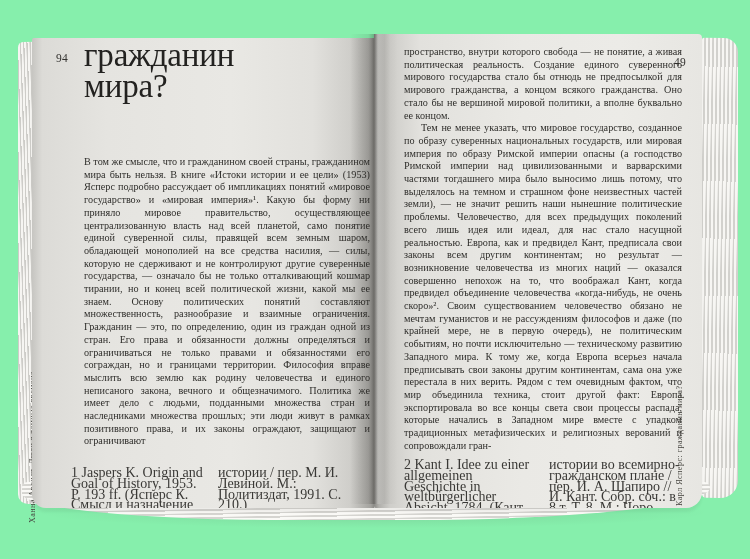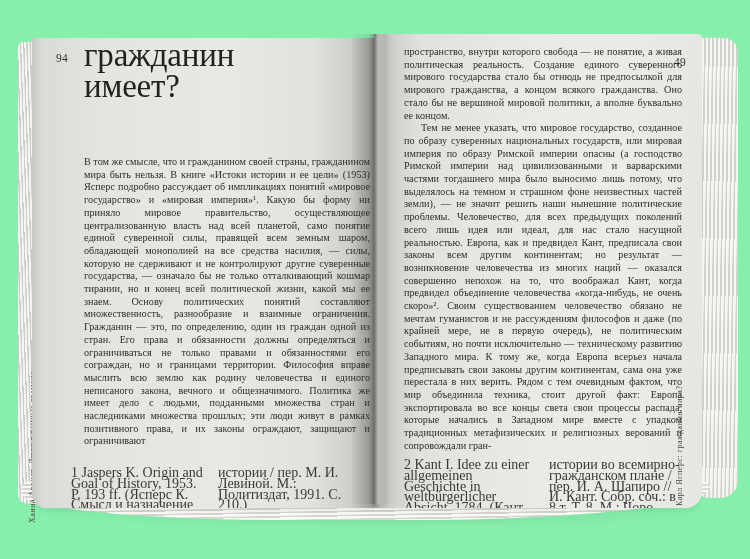--- a/index.html
+++ b/index.html
@@ -99,21 +99,21 @@
     <div class="edge-left"></div>
     <div class="edge-right"></div>
     <div class="edge-bottom"></div>
 
     <div class="vhead vhead-left">Ханна Арендт. Люди в темные времена</div>
 
     <div class="page page-left">
       <div class="pagenum pagenum-left">94</div>
       <h1 class="chapter-title" style="margin:0;">
         <span>гражданин</span>
-        <span>имеет?</span>
+        <span>мира?</span>
       </h1>
       <div class="body-text body-left">В том же смысле, что и гражданином своей страны, гражданином мира быть нельзя. В книге «Истоки истории и ее цели» (1953) Ясперс подробно рассуждает об импликациях понятий «мировое государство» и «мировая империя»¹. Какую бы форму ни приняло мировое правительство, осуществляющее централизованную власть над всей планетой, само понятие единой суверенной силы, правящей всем земным шаром, обладающей монополией на все средства насилия, — силы, которую не сдерживают и не контролируют другие суверенные государства, — означало бы не только отталкивающий кошмар тирании, но и конец всей политической жизни, какой мы ее знаем. Основу политических понятий составляют множественность, разнообразие и взаимные ограничения. Гражданин — это, по определению, один из граждан одной из стран. Его права и обязанности должны определяться и ограничиваться не только правами и обязанностями его сограждан, но и границами территории. Философия вправе мыслить всю землю как родину человечества и единого неписаного закона, вечного и общезначимого. Политика же имеет дело с людьми, подданными множества стран и наследниками множества прошлых; эти люди живут в рамках позитивного права, и их законы ограждают, защищают и ограничивают</div>
       <div class="footnote footnote-left">1  Jaspers K. Origin and Goal of History, 1953. P. 193 ff. (Ясперс К. Смысл и назначение истории / пер. М. И. Левиной. М.: Политиздат, 1991. С. 210.)</div>
     </div>
 
     <div class="page page-right">
       <div class="pagenum pagenum-right">49</div>
       <div class="body-text body-right">
         <p>пространство, внутри которого свобода — не понятие, а живая политическая реальность. Создание единого суверенного мирового государства стало бы отнюдь не предпосылкой для мирового гражданства, а концом всякого гражданства. Оно стало бы не вершиной мировой политики, а вполне буквально ее концом.</p>
         <p class="indent">Тем не менее указать, что мировое государство, созданное по образу суверенных национальных государств, или мировая империя по образу Римской империи опасны (а господство Римской империи над цивилизованными и варварскими частями тогдашнего мира было выносимо лишь потому, что выделялось на темном и страшном фоне неизвестных частей земли), — не значит решить наши нынешние политические проблемы. Человечество, для всех предыдущих поколений всего лишь идея или идеал, для нас стало насущной реальностью. Европа, как и предвидел Кант, предписала свои законы всем другим континентам; но результат — возникновение человечества из многих наций — оказался совершенно непохож на то, что воображал Кант, когда предвидел объединение человечества «когда-нибудь, не очень скоро»². Своим существованием человечество обязано не мечтам гуманистов и не рассуждениям философов и даже (по крайней мере, не в первую очередь), не политическим событиям, но почти исключительно — техническому развитию Западного мира. К тому же, когда Европа всерьез начала предписывать свои законы другим континентам, сама она уже перестала в них верить. Рядом с тем очевидным фактом, что мир объединила техника, стоит другой факт: Европа экспортировала во все концы света свои процессы распада, которые начались в Западном мире вместе с упадком традиционных метафизических и религиозных верований и сопровождали гран-</p>

